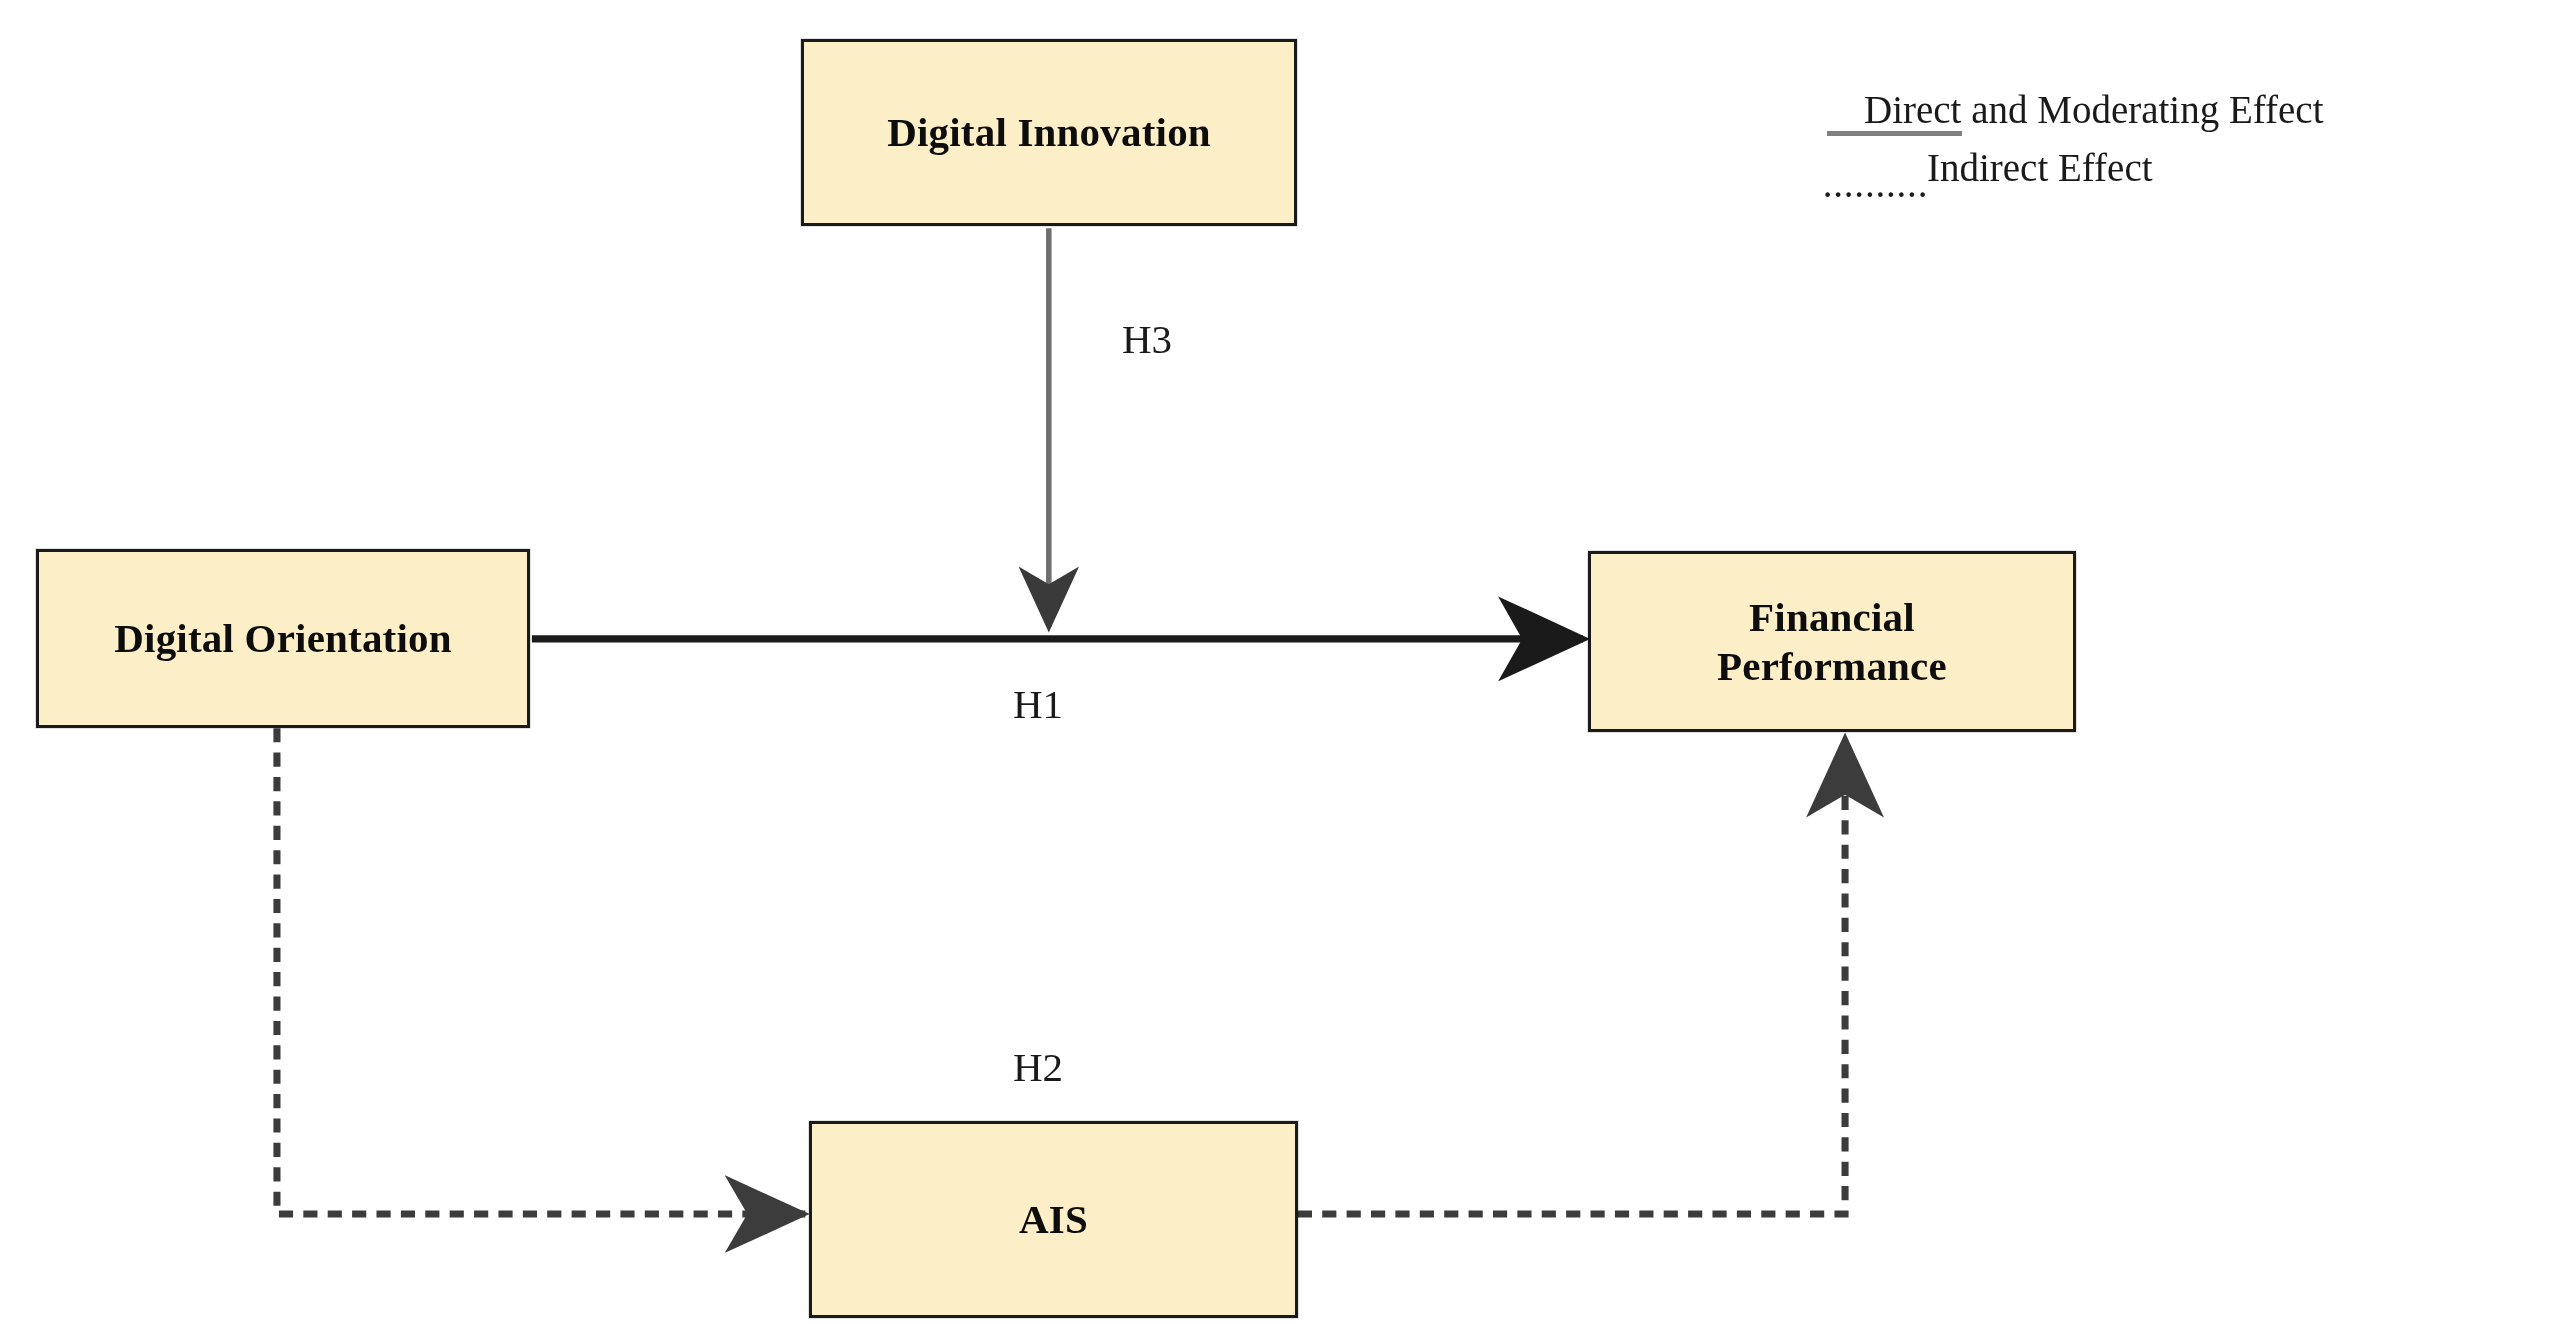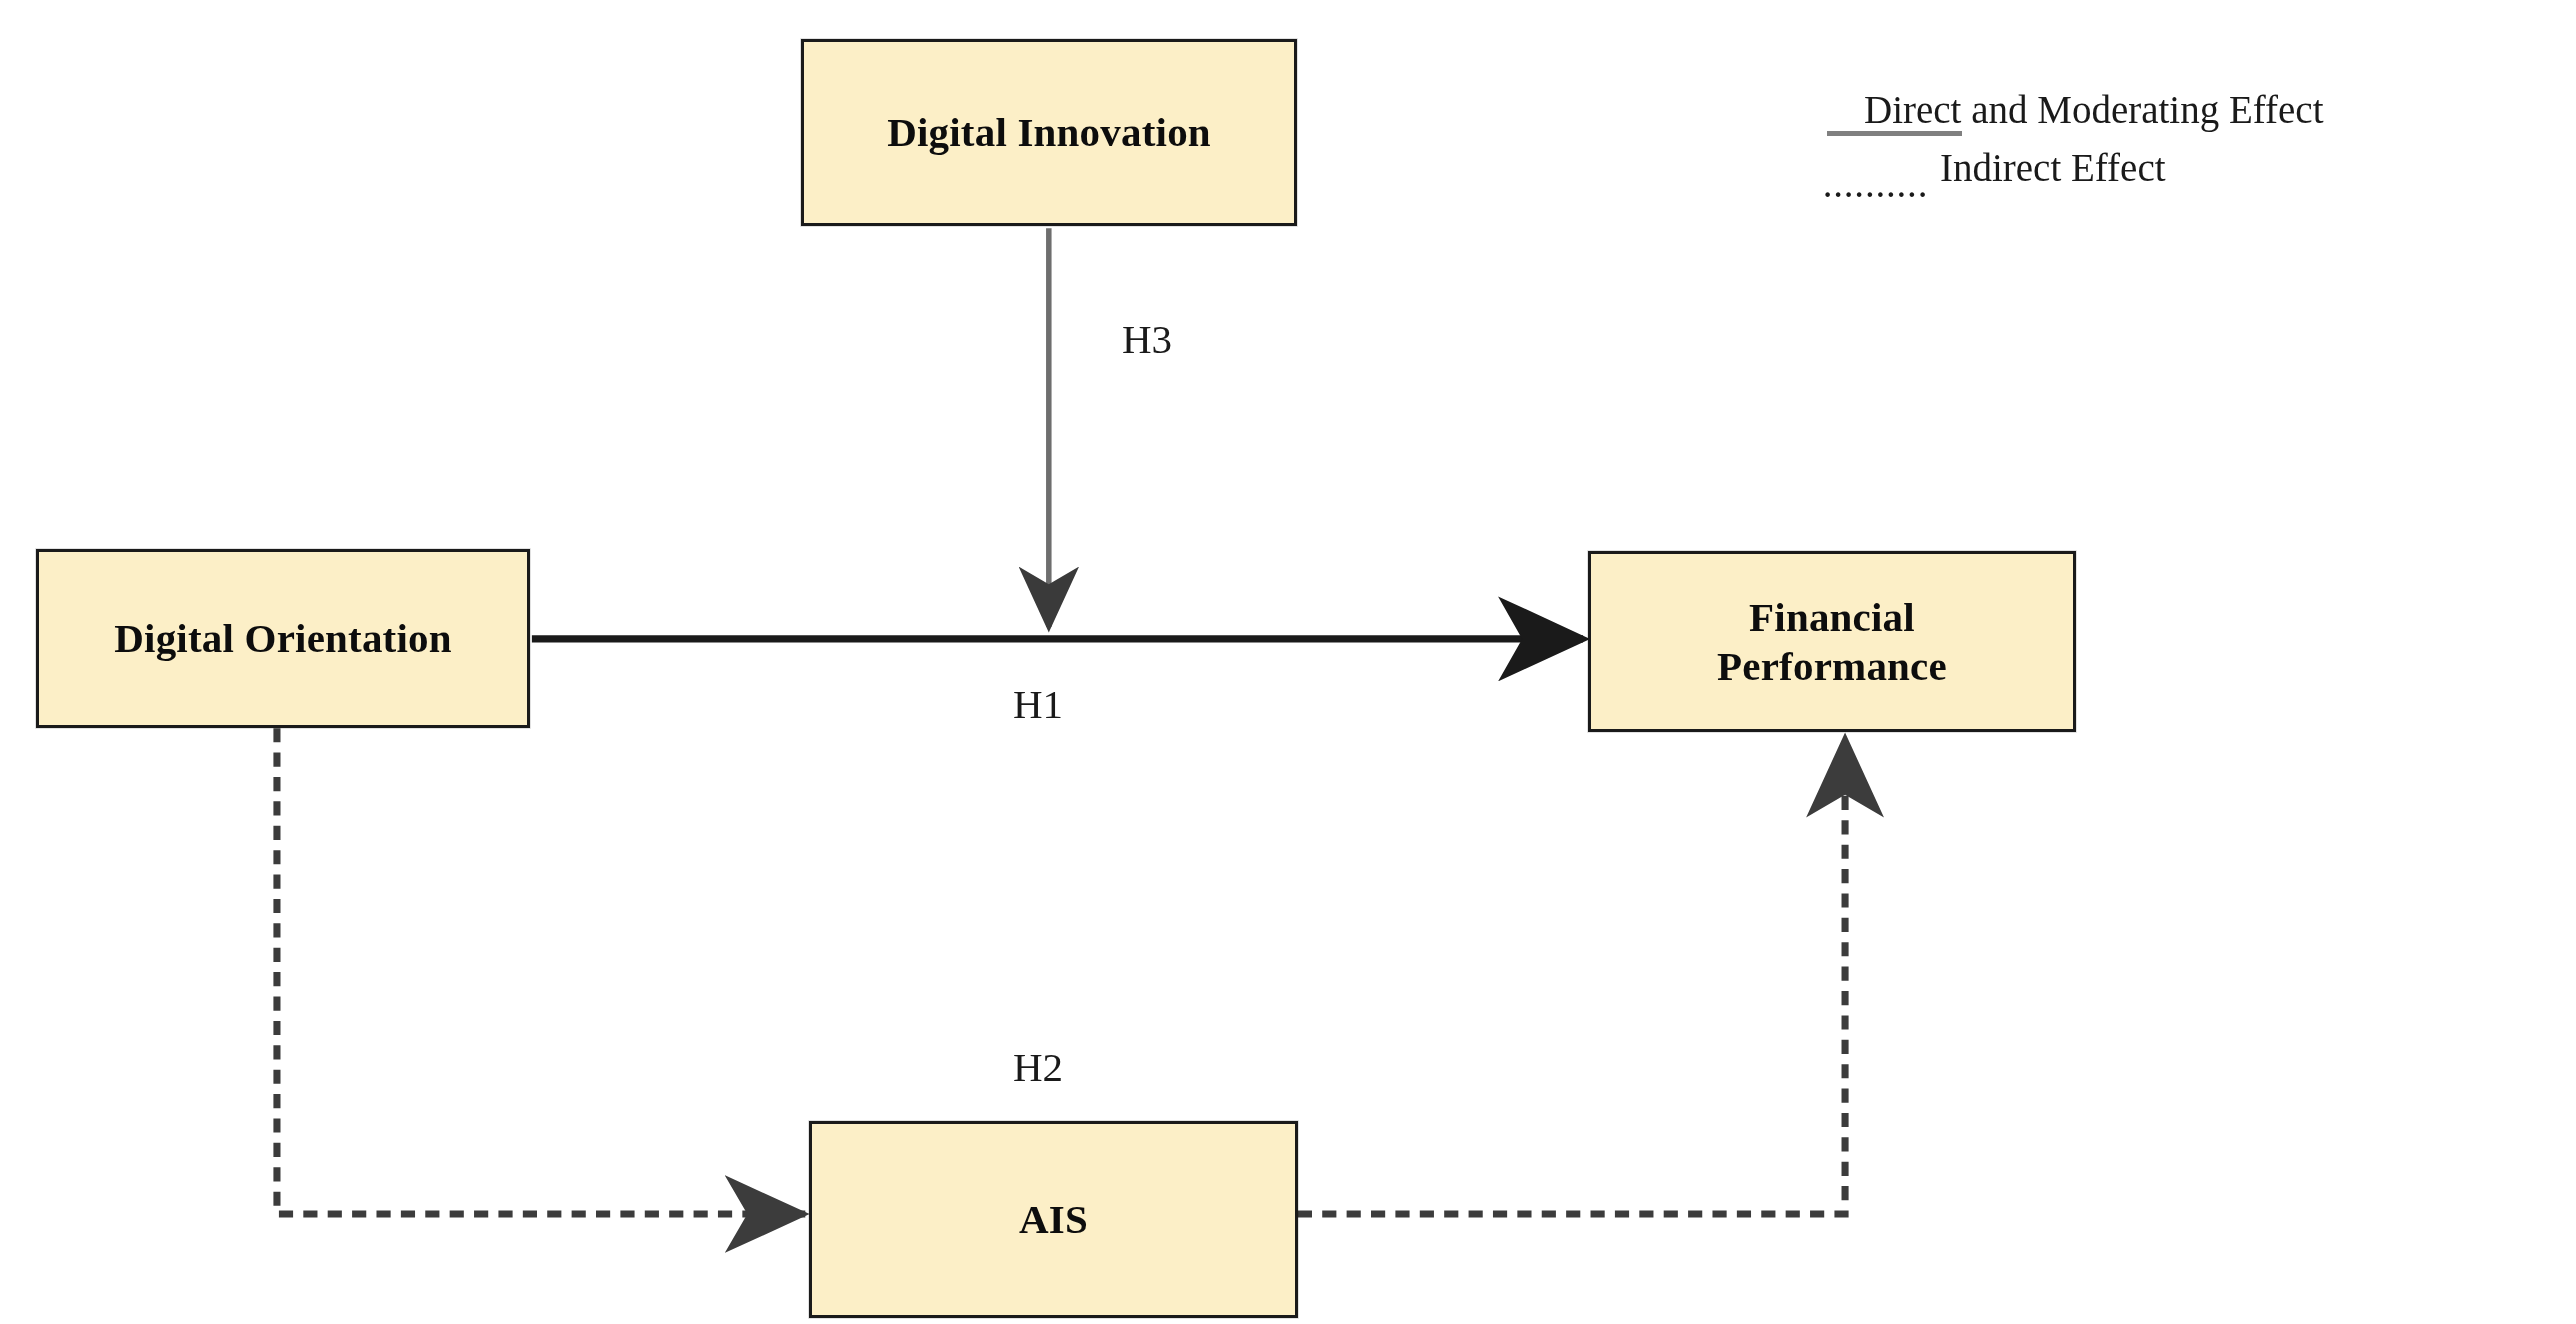--- a/index.html
+++ b/index.html
@@ -146,18 +146,18 @@
 
   <div class="hyp-label" id="label-h2">H2</div>
 
   <div id="legend">
     <div class="legend-row" id="legend-row-direct">
       <span class="legend-line-solid"></span>
       <span class="legend-text">Direct and Moderating Effect</span>
     </div>
     <div class="legend-row" id="legend-row-indirect">
       <span class="legend-dots">..........</span>
-      <span class="legend-text" style="left: 122px;">Indirect Effect</span>
+      <span class="legend-text" style="left: 109px;">Indirect Effect</span>
     </div>
   </div>
 
 </div>
 
 
 </body></html>

